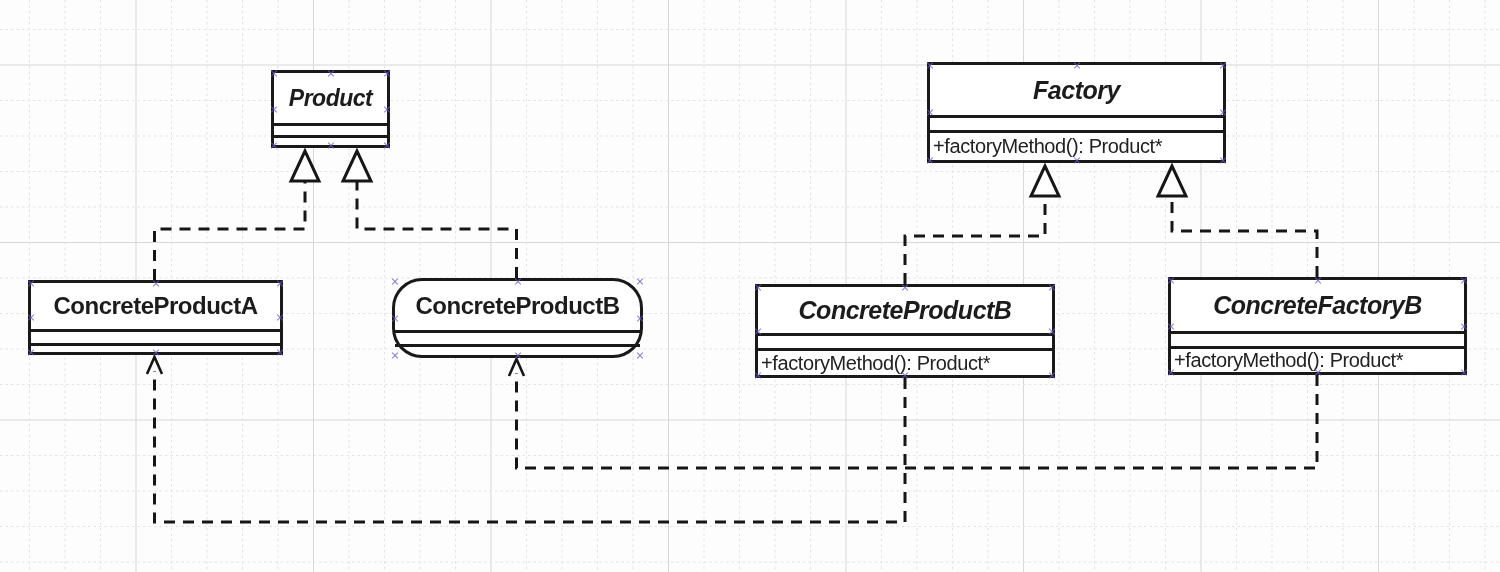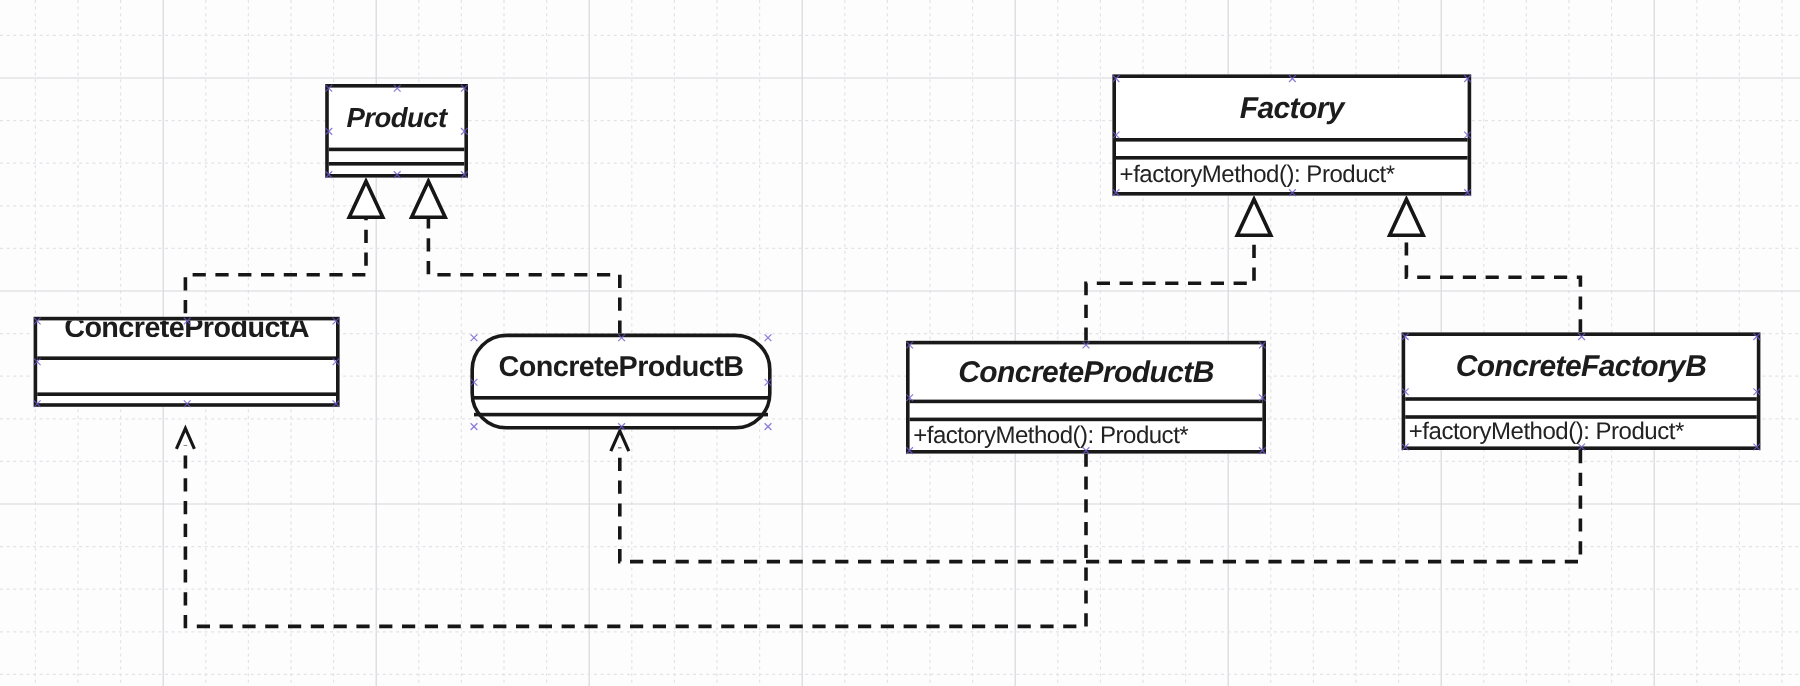--- a/index.html
+++ b/index.html
@@ -173,21 +173,21 @@
   <span class="cp" style="left: 0%; top: 0%;"></span>
       <span class="cp" style="left: 50%; top: 0%;"></span>
       <span class="cp" style="left: 100%; top: 0%;"></span>
       <span class="cp" style="left: 0%; top: 50%;"></span>
       <span class="cp" style="left: 100%; top: 50%;"></span>
       <span class="cp" style="left: 0%; top: 100%;"></span>
       <span class="cp" style="left: 50%; top: 100%;"></span>
       <span class="cp" style="left: 100%; top: 100%;"></span>
     </div>
 
-  <div class="uml-class" style="left:28px; top:264px; width:255px; height:75px;gap:16px; --ah:11px; --mh:6px;">
+  <div class="uml-class" style="left:28px; top:280px; width:255px; height:75px; --ah:11px; --mh:6px;">
     <div class="uml-title" style="font-size:24px;">ConcreteProductA</div>
     <div class="uml-attrs"></div>
     <div class="uml-methods">
       <span></span>
     </div>
   <span class="cp" style="left: 0%; top: 0%;"></span>
       <span class="cp" style="left: 50%; top: 0%;"></span>
       <span class="cp" style="left: 100%; top: 0%;"></span>
       <span class="cp" style="left: 0%; top: 50%;"></span>
       <span class="cp" style="left: 100%; top: 50%;"></span>

